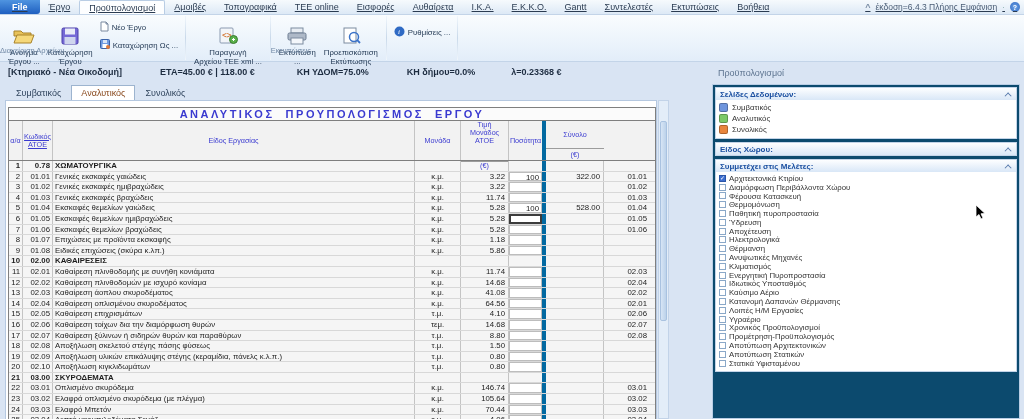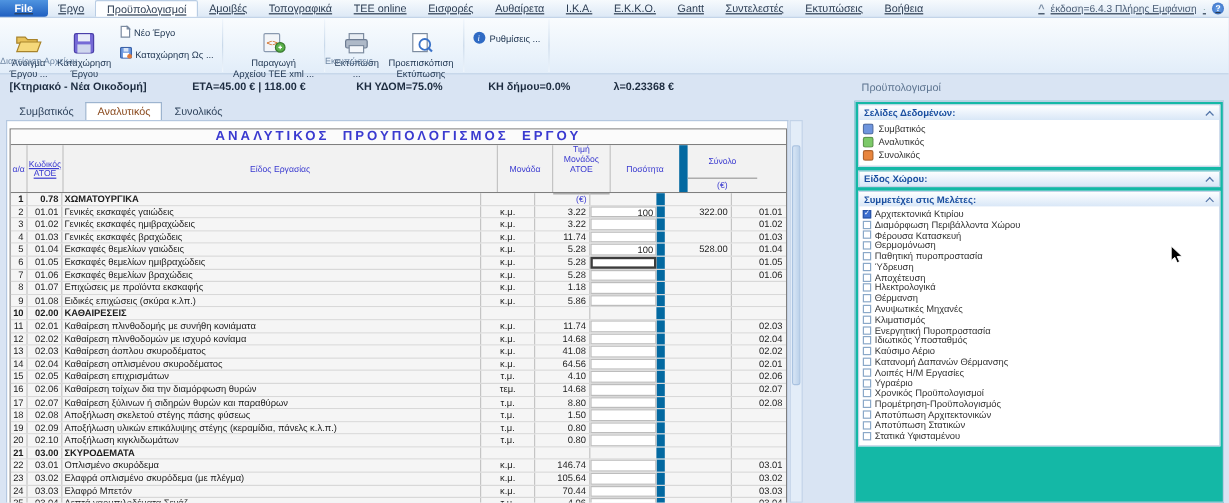--- a/index.html
+++ b/index.html
@@ -70,37 +70,37 @@
 
   .trow { display:flex; height:10.6px; font-size:7.8px; line-height:10.4px; color:#1c1c1c;
     border-bottom:1px solid #d8d8d8; background:#f5f5f5; }
   .trow.section { font-weight:bold; }
   .c-n    { width:14px; text-align:right; padding-right:2px; border-right:1px solid #c4c4c4; }
   .c-code { width:30px; text-align:right; padding-right:2px; border-right:1px solid #c4c4c4; }
   .trow .c-code { font-weight:inherit; }
   .c-desc { width:362px; padding-left:2px; border-right:1px solid #c4c4c4; white-space:nowrap; overflow:hidden; }
   .c-unit { width:46px; text-align:center; border-right:1px solid #c4c4c4; }
   .c-price{ width:48px; text-align:right; padding-right:3px; border-right:1px solid #c4c4c4; }
-  .c-qty  { width:64px; border-right:7px solid #0369a1; position:relative; }
+  .c-qty  { width:37px; border-right:4px solid #0369a1; position:relative; }
   .qty-box{ position:absolute; inset:0; background:#fff; border:1px solid #bdbdbd;
     text-align:right; padding-right:2px; }
   .qty-box.sel { border:2px solid #3c3c3c; line-height:8px; }
   .c-total{ width:58px; text-align:right; padding-right:3px; border-right:1px solid #c4c4c4; }
   .c-ika  { width:46px; text-align:right; padding-right:3px; }
 
   
   .vscroll { position:absolute; left:658px; top:100px; width:11px; height:319px;
     background:#e3edf8; border:1px solid #c2d3e8; }
   .vthumb { position:absolute; left:1px; top:20px; width:7px; height:200px;
     background:linear-gradient(90deg,#d7e5f5,#bcd2ea); border:1px solid #a9c2e0; border-radius:2px; }
 
   
   .sidebar-title { position:absolute; left:718px; top:68px; font-size:9px; color:#5d7490; }
   .sidebar { position:absolute; left:712px; top:84px; width:308px; height:335px;
-    background:#14b8a6; border:1px solid #b9cde4; padding:2px; font-size:7.8px; color:#333; }
+    background:#0c4a6e; border:1px solid #b9cde4; padding:2px; font-size:7.8px; color:#333; }
   .sbox { border:1px solid #c3d4e8; margin-bottom:3px; background:#fff; }
   .shead { height:12px; background:linear-gradient(#fdfeff,#d9e7f7); color:#1a4fa0; font-weight:bold;
     font-size:8px; display:flex; align-items:center; padding:0 4px; }
   .shead .chev { margin-left:auto; width:5px; height:5px; border-left:1px solid #5577aa;
     border-top:1px solid #5577aa; transform:rotate(45deg) translateY(2px); }
   .legend { padding:2px 3px 3px 3px; }
   .legend-item { display:flex; align-items:center; gap:4px; height:11px; }
   .lg-sq { width:9px; height:9px; border-radius:2px; border:1px solid rgba(0,0,0,0.25); }
   .cb-list { padding:2px 3px 3px 3px; }
   .cb-item { display:flex; align-items:center; gap:3px; height:8.8px; }

